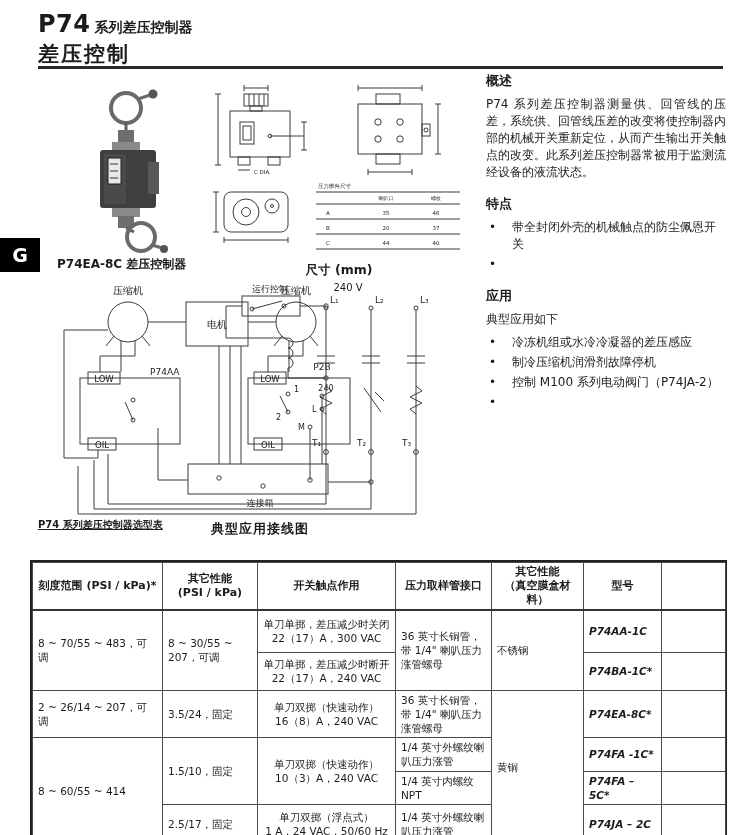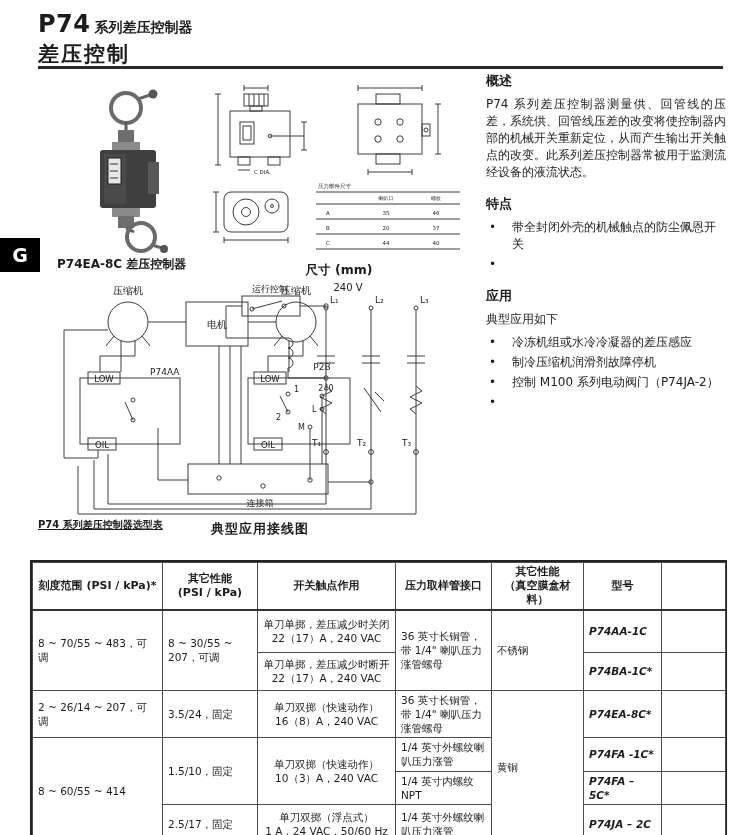--- a/index.html
+++ b/index.html
@@ -343,21 +343,21 @@
     <th>压力取样管接口</th>
     <th>其它性能
 （真空膜盒材料）</th>
     <th>型号</th>
     <th></th>
   </tr>
   <tr style="height:42px">
     <td rowspan="2">8 ~ 70/55 ~ 483，可调</td>
     <td rowspan="2">8 ~ 30/55 ~ 207，可调</td>
     <td class="c-center">单刀单掷，差压减少时关闭
-22（17）A，240 VAC</td>
+22（17）A，300 VAC</td>
     <td rowspan="2">36 英寸长铜管，带 1/4" 喇叭压力涨管螺母</td>
     <td rowspan="2">不锈钢</td>
     <td class="c-model">P74AA-1C</td>
     <td></td>
   </tr>
   <tr style="height:38px">
     <td class="c-center">单刀单掷，差压减少时断开
 22（17）A，240 VAC</td>
     <td class="c-model">P74BA-1C*</td>
     <td></td>

